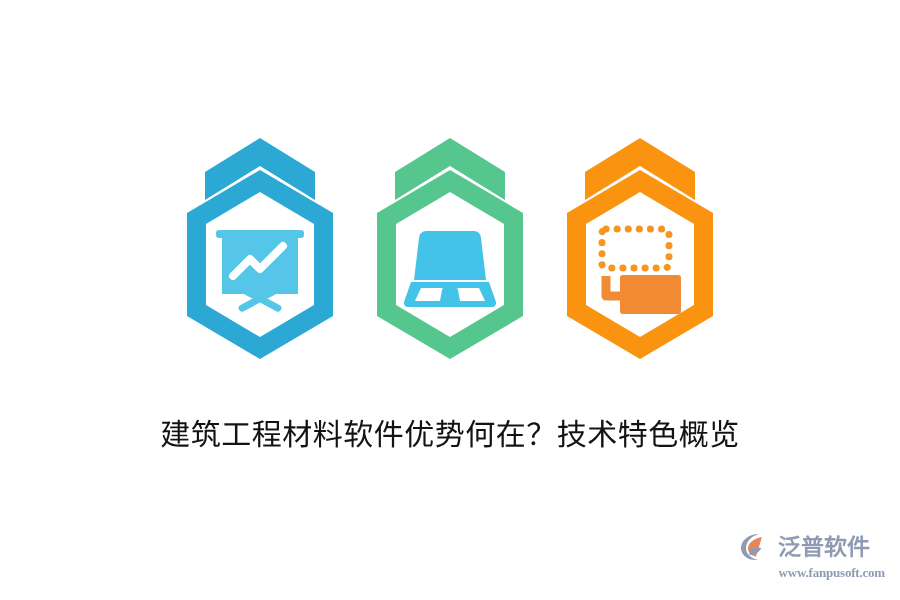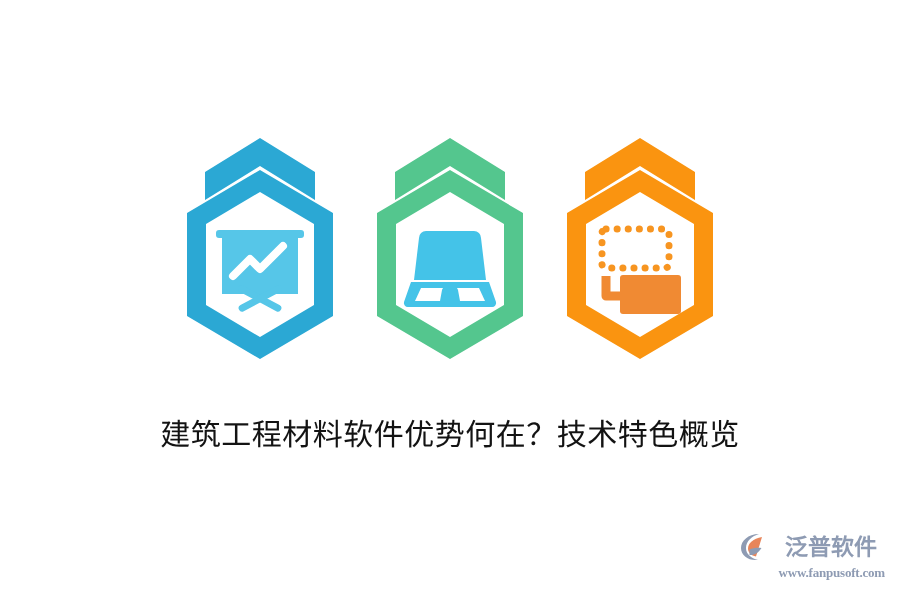--- a/index.html
+++ b/index.html
@@ -69,21 +69,21 @@
     position: absolute;
     right: 14px;
     bottom: 12px;
     width: 146px;
     height: 58px;
   }
   .wm-top {
     display: flex;
     align-items: center;
     height: 34px;
-    gap: 15px;
+    gap: 8px;
   }
   .wm-mark {
     width: 30px;
     height: 30px;
     flex: 0 0 30px;
   }
   .wm-mark svg { display: block; width: 30px; height: 30px; }
   .wm-name {
     font-family: "DejaVu Sans", "Liberation Sans", sans-serif;
     font-size: 23px;

